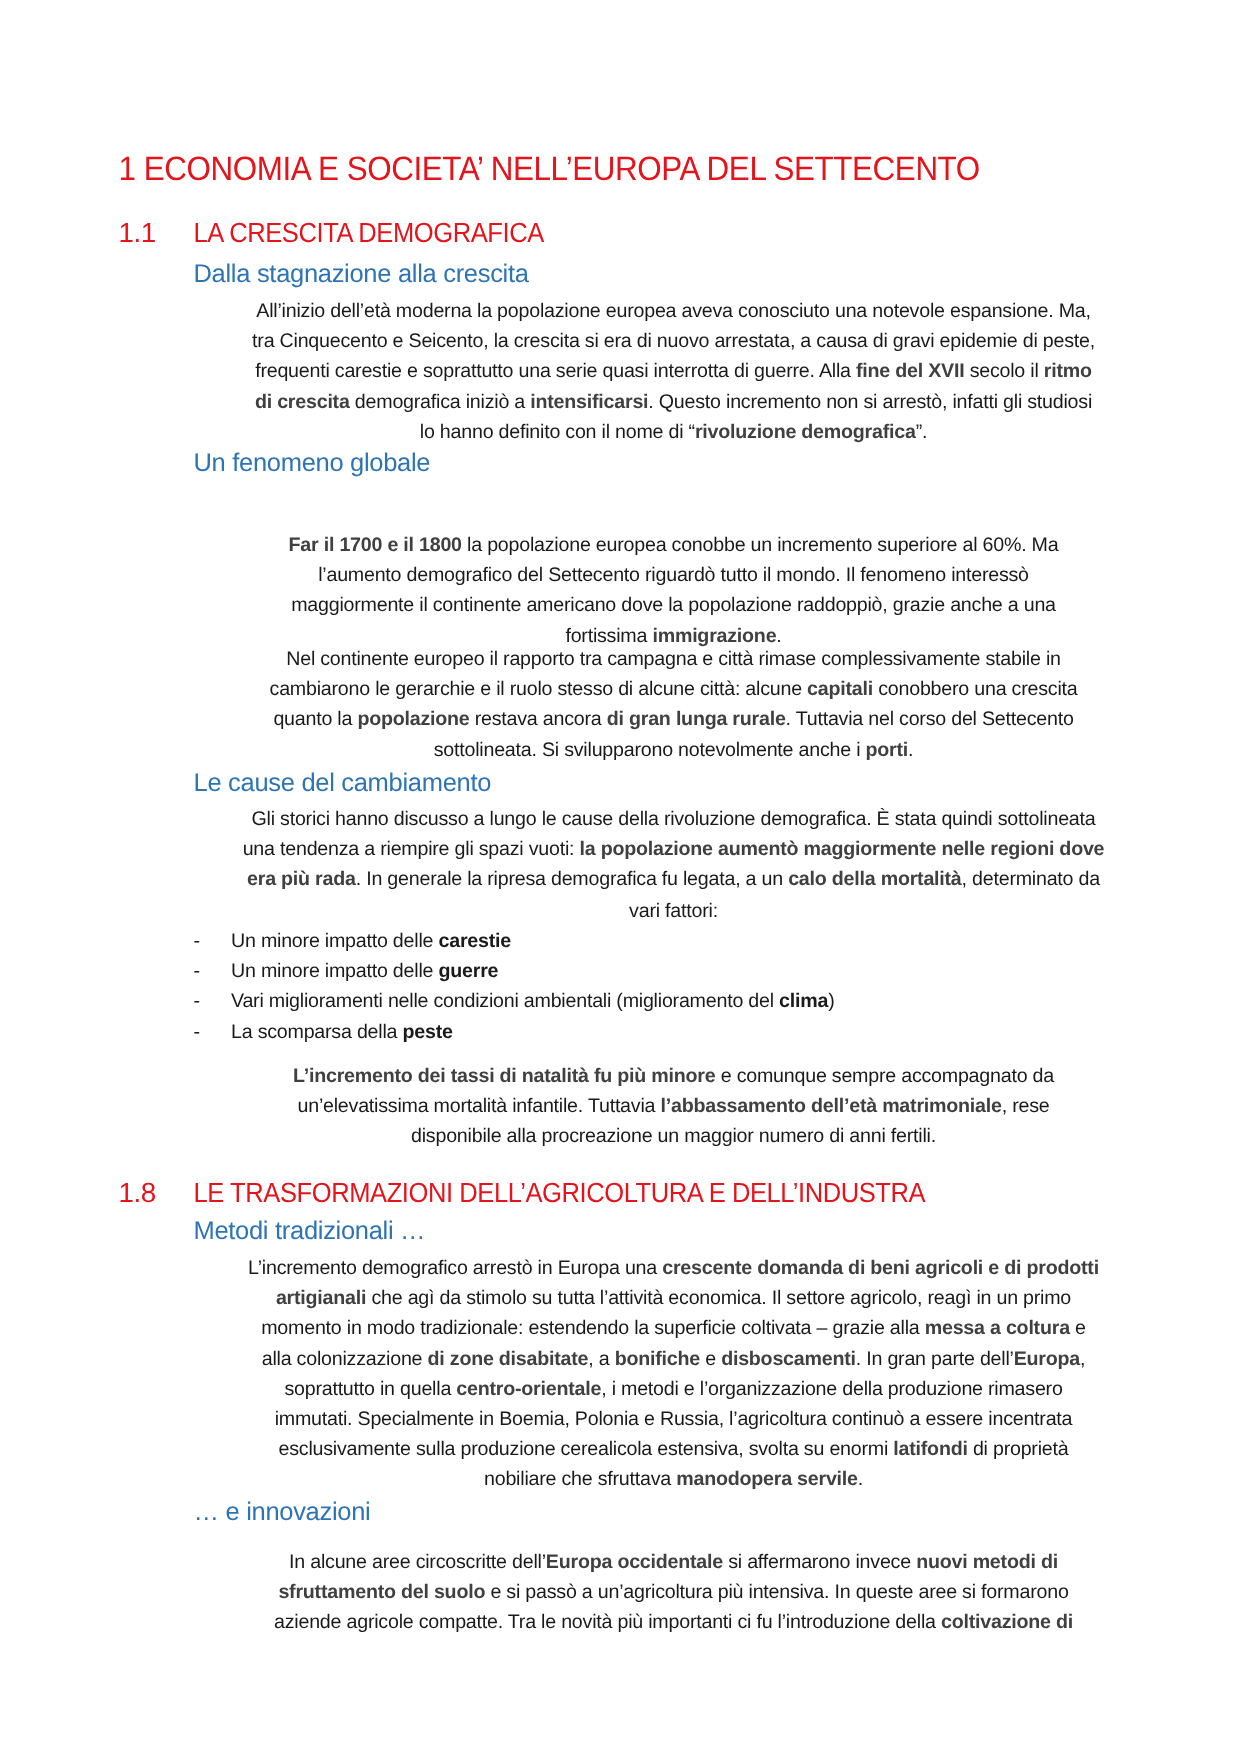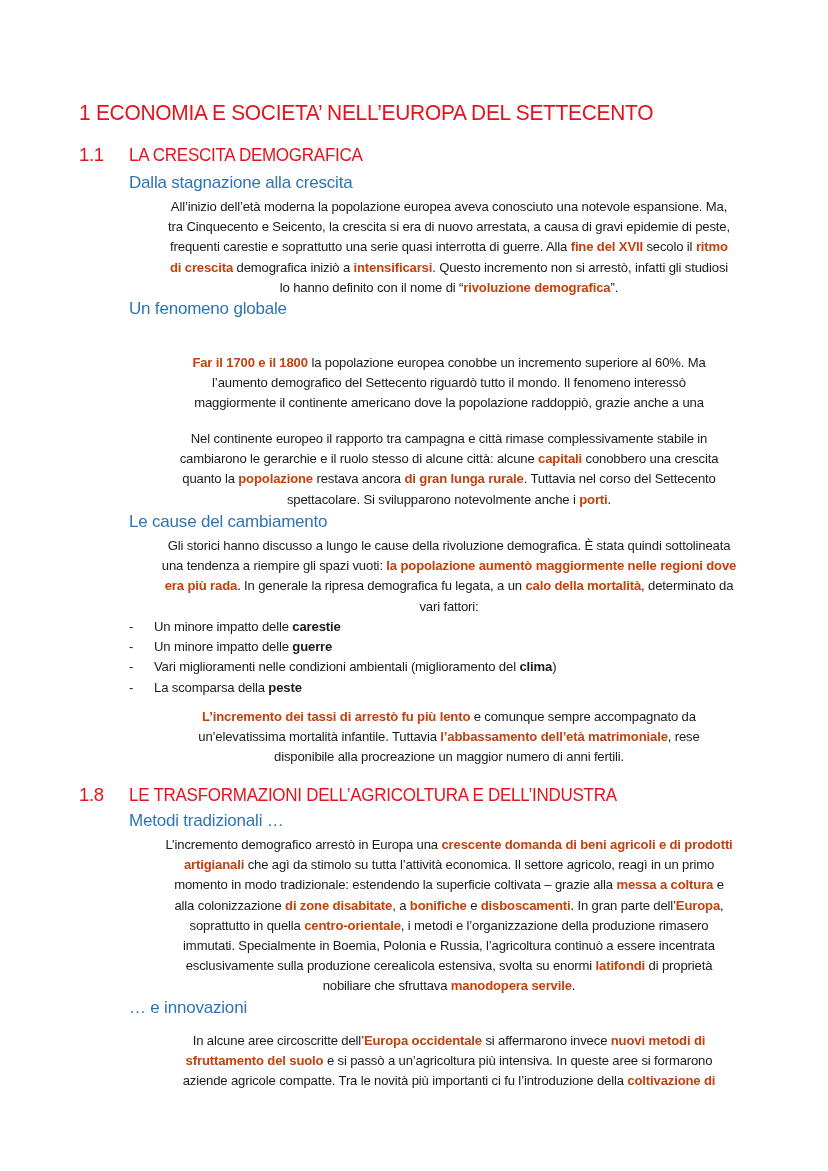--- a/index.html
+++ b/index.html
@@ -67,21 +67,21 @@
       color: #1a1a1a;
       letter-spacing: -0.15px;
     }
     .para .line {
       display: block;
       white-space: nowrap;
       text-align: center;
     }
     .para b {
       font-weight: bold;
-      color: #c2410c;
+      color: #404040;
     }
     .list {
       position: absolute;
       left: 129px;
       width: 640px;
       font-size: 13.1px;
       line-height: 20.2px;
       letter-spacing: -0.15px;
     }
     .list .li {
@@ -114,46 +114,47 @@
       <span class="line"><span>frequenti carestie e soprattutto una serie quasi interrotta di guerre. Alla </span><b>fine del XVII</b><span> secolo il </span><b>ritmo</b></span>
       <span class="line"><b>di crescita</b><span> demografica iniziò a </span><b>intensificarsi</b><span>. Questo incremento non si arrestò, infatti gli studiosi</span></span>
       <span class="line"><span>lo hanno definito con il nome di “</span><b>rivoluzione demografica</b><span>”.</span></span>
     </div>
 
   <div class="h3" style="top:299px;">Un fenomeno globale</div>
   <div class="para" style="top:323px;margin-top:30px;">
       <span class="line"><b>Far il 1700 e il 1800</b><span> la popolazione europea conobbe un incremento superiore al 60%. Ma</span></span>
       <span class="line"><span>l’aumento demografico del Settecento riguardò tutto il mondo. Il fenomeno interessò</span></span>
       <span class="line"><span>maggiormente il continente americano dove la popolazione raddoppiò, grazie anche a una</span></span>
+      <span class="line"><span>fortissima </span><b>immigrazione</b><span>.</span></span>
     </div>
 
   <div class="para" style="top:429px;">
       <span class="line"><span>Nel continente europeo il rapporto tra campagna e città rimase complessivamente stabile in</span></span>
       <span class="line"><span>cambiarono le gerarchie e il ruolo stesso di alcune città: alcune </span><b>capitali</b><span> conobbero una crescita</span></span>
       <span class="line"><span>quanto la </span><b>popolazione</b><span> restava ancora </span><b>di gran lunga rurale</b><span>. Tuttavia nel corso del Settecento</span></span>
-      <span class="line"><span>spettacolare. Si svilupparono notevolmente anche i </span><b>porti</b><span>.</span></span>
+      <span class="line"><span>sottolineata. Si svilupparono notevolmente anche i </span><b>porti</b><span>.</span></span>
     </div>
 
   <div class="h3" style="top:512px;">Le cause del cambiamento</div>
   <div class="para" style="top:536px;">
       <span class="line"><span>Gli storici hanno discusso a lungo le cause della rivoluzione demografica. È stata quindi sottolineata</span></span>
       <span class="line"><span>una tendenza a riempire gli spazi vuoti: </span><b>la popolazione aumentò maggiormente nelle regioni dove</b></span>
       <span class="line"><b>era più rada</b><span>. In generale la ripresa demografica fu legata, a un </span><b>calo della mortalità</b><span>, determinato da</span></span>
       <span class="line"><span>vari fattori:</span></span>
     </div>
 
   <div class="list" style="top:617px;">
       <div class="li"><span class="dash">-</span><span class="li-text"><span>Un minore impatto delle </span><b>carestie</b></span></div>
       <div class="li"><span class="dash">-</span><span class="li-text"><span>Un minore impatto delle </span><b>guerre</b></span></div>
       <div class="li"><span class="dash">-</span><span class="li-text"><span>Vari miglioramenti nelle condizioni ambientali (miglioramento del </span><b>clima</b><span>)</span></span></div>
       <div class="li"><span class="dash">-</span><span class="li-text"><span>La scomparsa della </span><b>peste</b></span></div>
     </div>
 
   <div class="para" style="top:707px;">
-      <span class="line"><b>L’incremento dei tassi di arrestò fu più lento</b><span> e comunque sempre accompagnato da</span></span>
+      <span class="line"><b>L’incremento dei tassi di natalità fu più minore</b><span> e comunque sempre accompagnato da</span></span>
       <span class="line"><span>un’elevatissima mortalità infantile. Tuttavia </span><b>l’abbassamento dell’età matrimoniale</b><span>, rese</span></span>
       <span class="line"><span>disponibile alla procreazione un maggior numero di anni fertili.</span></span>
     </div>
 
   <div class="h2" style="top:784px;">
     <span class="num">1.8</span><span class="txt">LE TRASFORMAZIONI DELL’AGRICOLTURA E DELL’INDUSTRA</span>
   </div>
 
   <div class="h3" style="top:811px;">Metodi tradizionali …</div>
   <div class="para" style="top:835px;">

